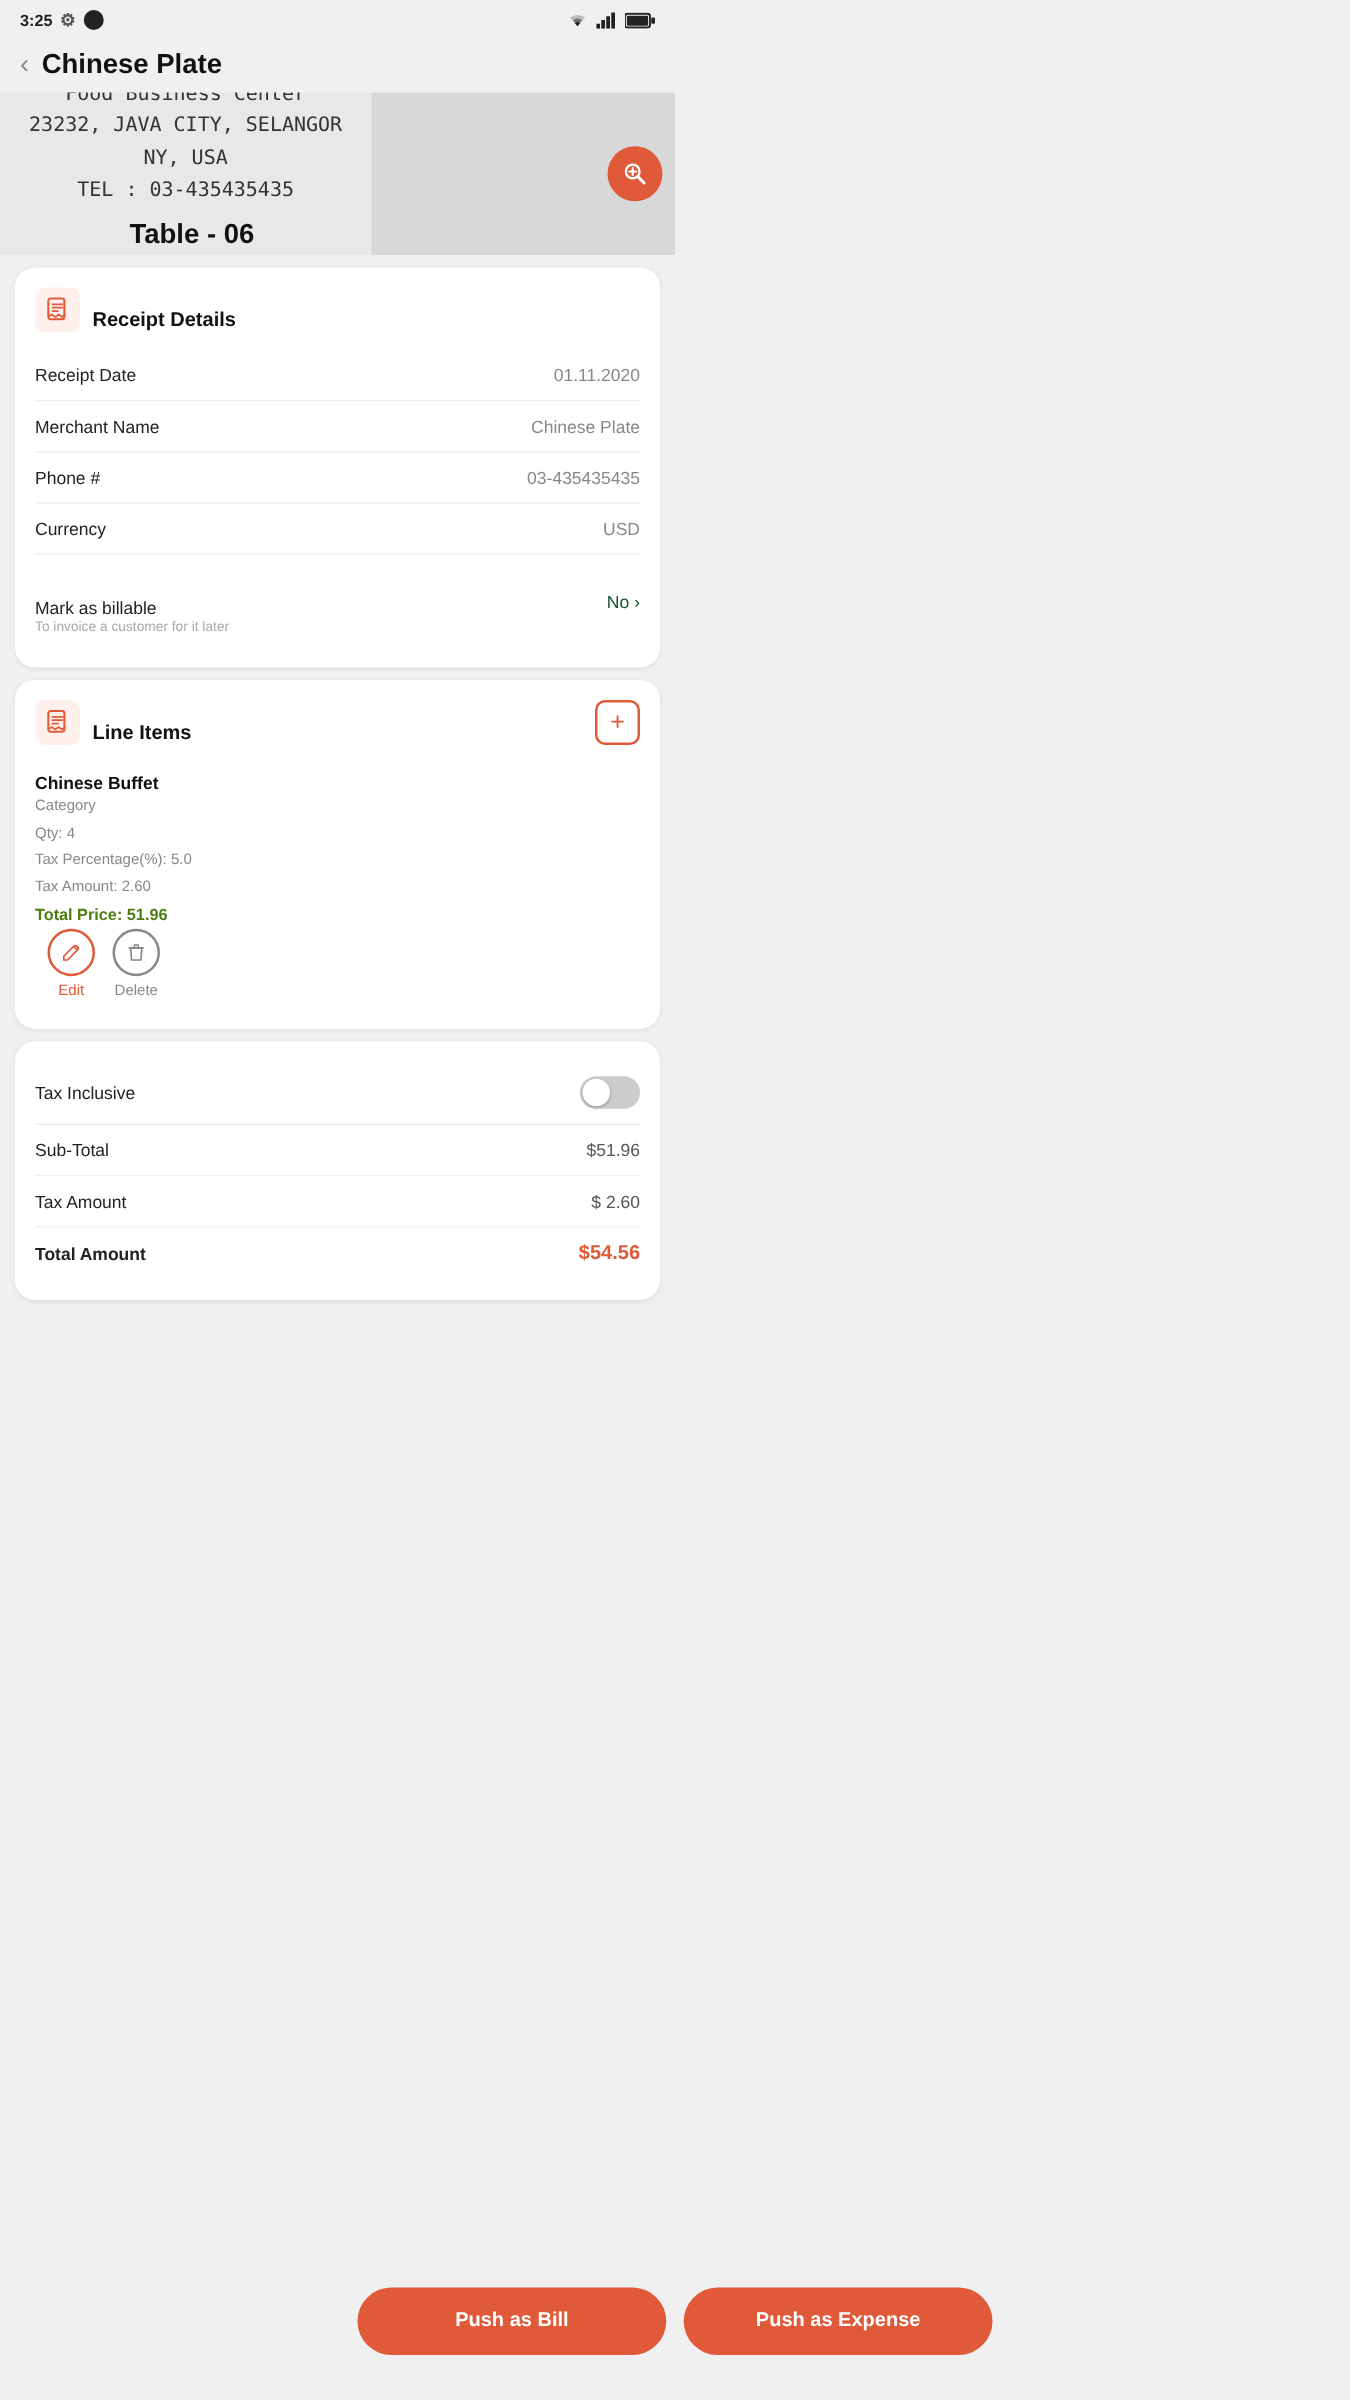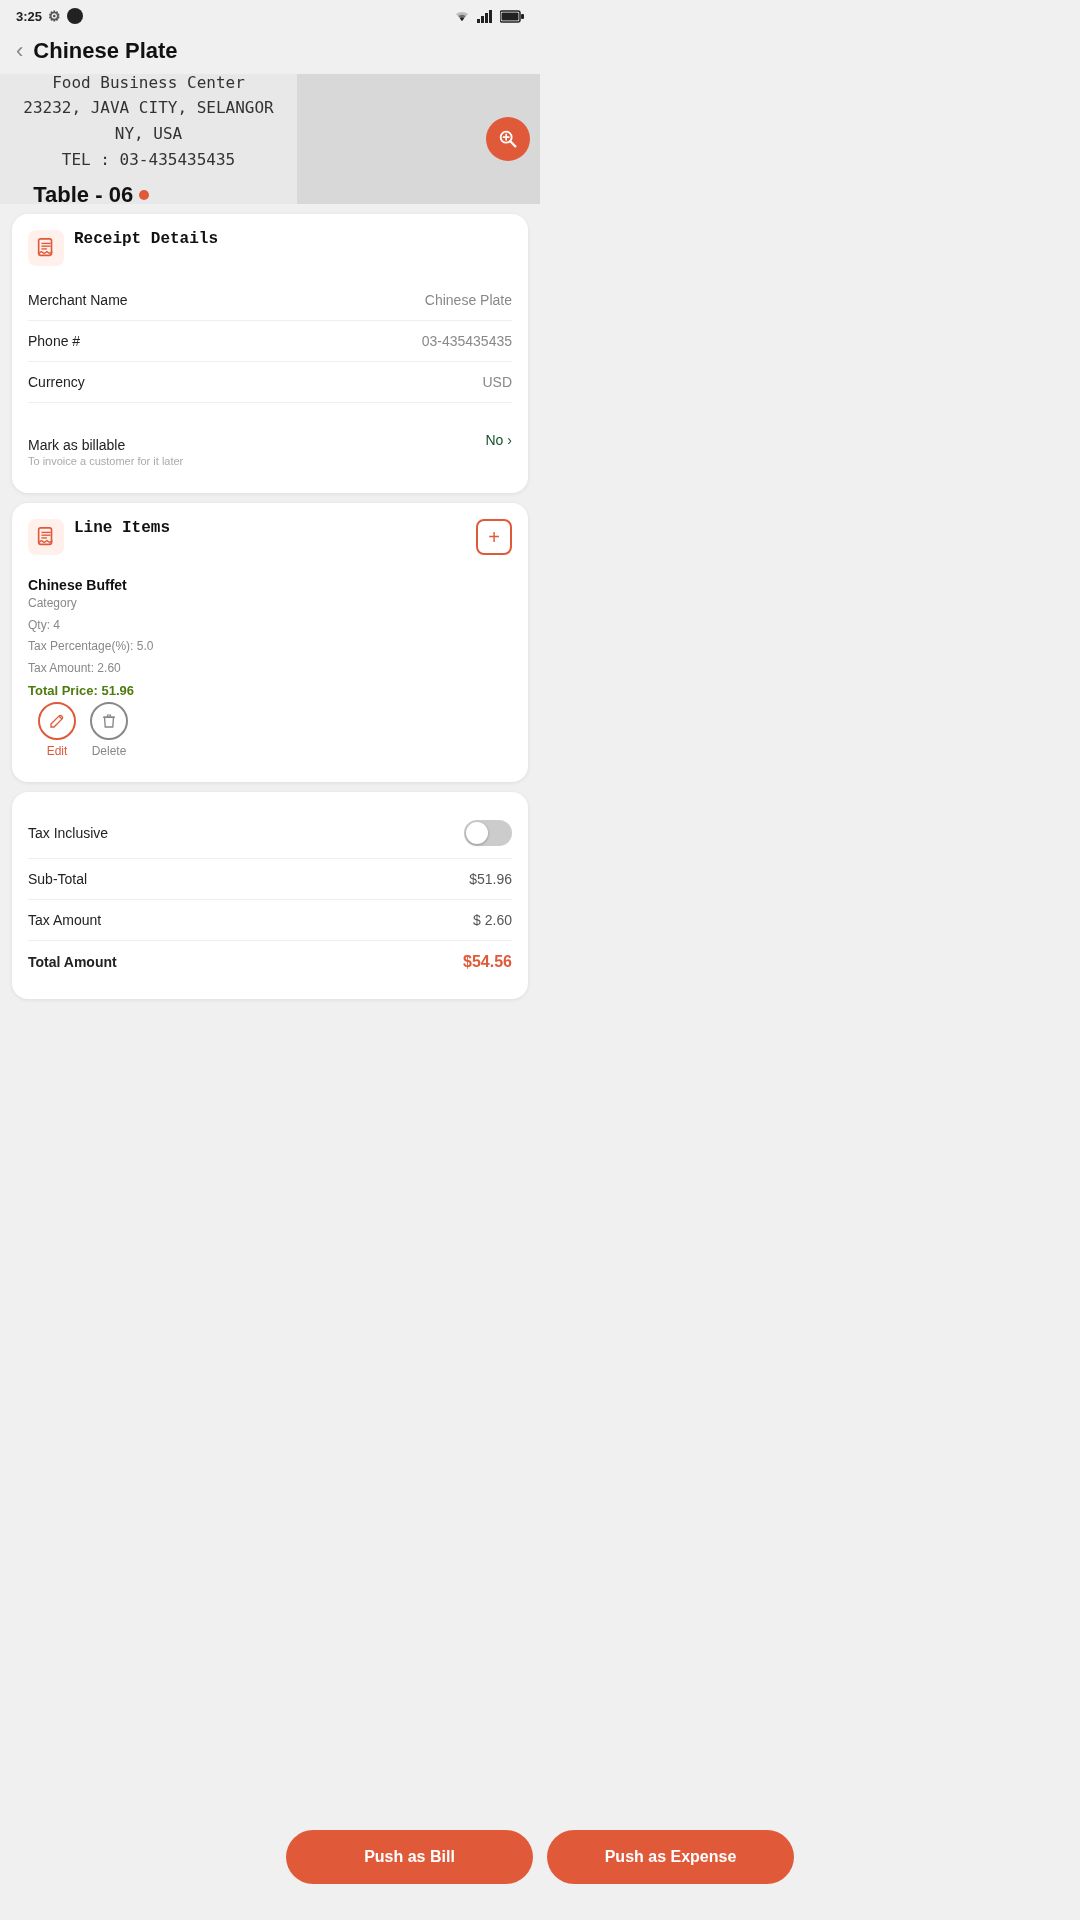--- a/index.html
+++ b/index.html
@@ -71,20 +71,21 @@
       color: #333;
       font-family: monospace;
     }
     .table-label {
       font-size: 22px;
       font-weight: 700;
       color: #111;
       display: flex;
       align-items: center;
       gap: 6px;
+      flex-direction: column;
     }
     .table-dot { width: 10px; height: 10px; background: #e05a3a; border-radius: 50%; }
     .receipt-right {
       width: 45%;
       background: #d8d8d8;
     }
     .zoom-btn {
       position: absolute;
       right: 10px;
       top: 50%;
@@ -102,24 +103,23 @@
     .card {
       background: white;
       border-radius: 16px;
       margin: 10px 12px;
       padding: 16px;
       box-shadow: 0 1px 4px rgba(0,0,0,0.08);
     }
 
     .card-header {
       display: flex;
-      align-items: flex-start;
+      align-items: flex-end;
       gap: 10px;
       margin-bottom: 14px;
-      font-family: Liberation Mono, monospace;
     }
     .card-header-icon {
       width: 36px; height: 36px;
       background: #fff0ec;
       border-radius: 8px;
       display: flex; align-items: center; justify-content: center;
     }
     .card-header-icon svg { width: 22px; height: 22px; }
     .card-header-title { font-size: 16px; font-weight: 700; color: #111; }
 
@@ -323,20 +323,24 @@
         <rect x="4" y="2" width="14" height="18" rx="2" stroke="#e05a3a" stroke-width="1.8"></rect>
         <line x1="7" y1="7" x2="17" y2="7" stroke="#e05a3a" stroke-width="1.5"></line>
         <line x1="7" y1="10" x2="17" y2="10" stroke="#e05a3a" stroke-width="1.5"></line>
         <line x1="7" y1="13" x2="13" y2="13" stroke="#e05a3a" stroke-width="1.5"></line>
         <polyline points="4,18 7,16 10,18 13,16 16,18 19,16" stroke="#e05a3a" stroke-width="1.5" fill="none"></polyline>
       </svg>
     </div>
     <span class="card-header-title">Receipt Details</span>
   </div>
 
+  <div class="detail-row">
+    <span class="detail-label">Receipt Date</span>
+    <span class="detail-value">01.11.2020</span>
+  </div>
   <div class="detail-row">
     <span class="detail-label">Merchant Name</span>
     <span class="detail-value">Chinese Plate</span>
   </div>
   <div class="detail-row">
     <span class="detail-label">Phone #</span>
     <span class="detail-value">03-435435435</span>
   </div>
   <div class="detail-row">
     <span class="detail-label">Currency</span>

